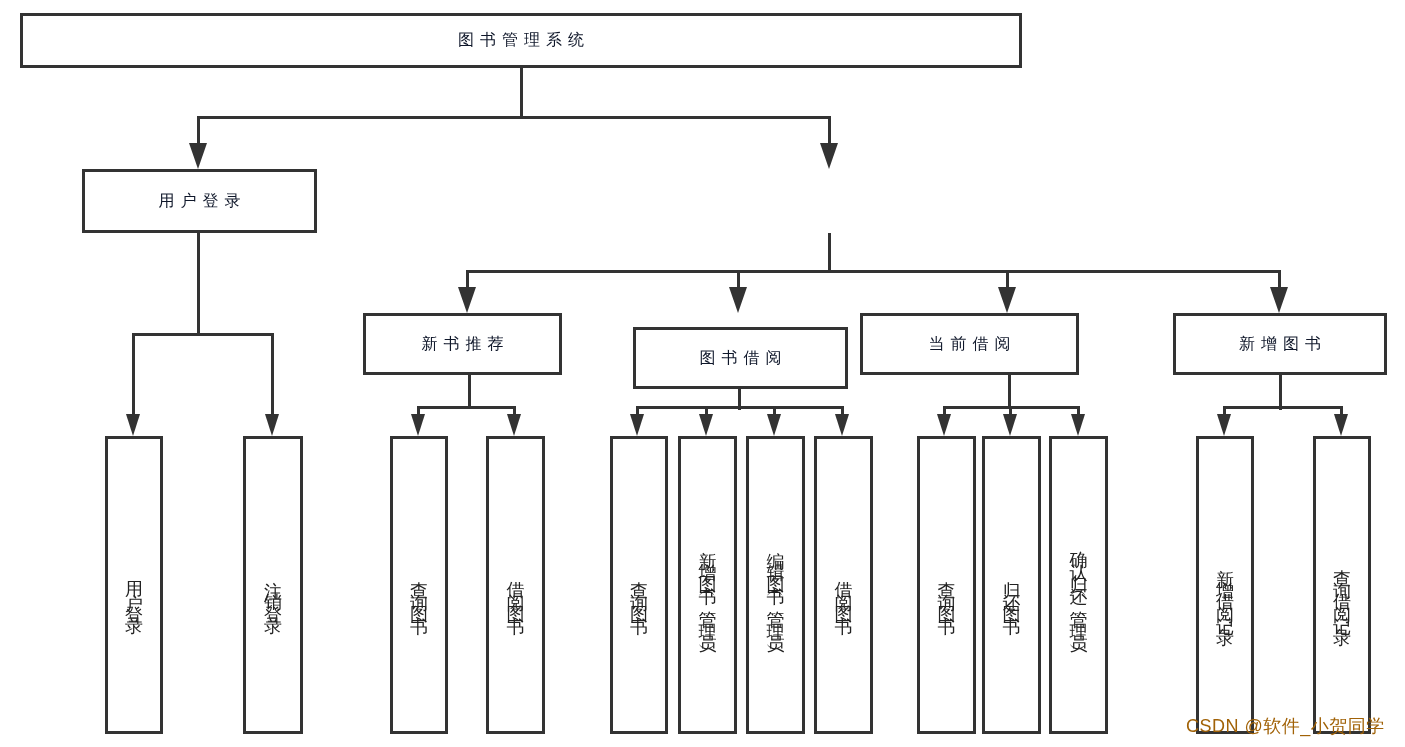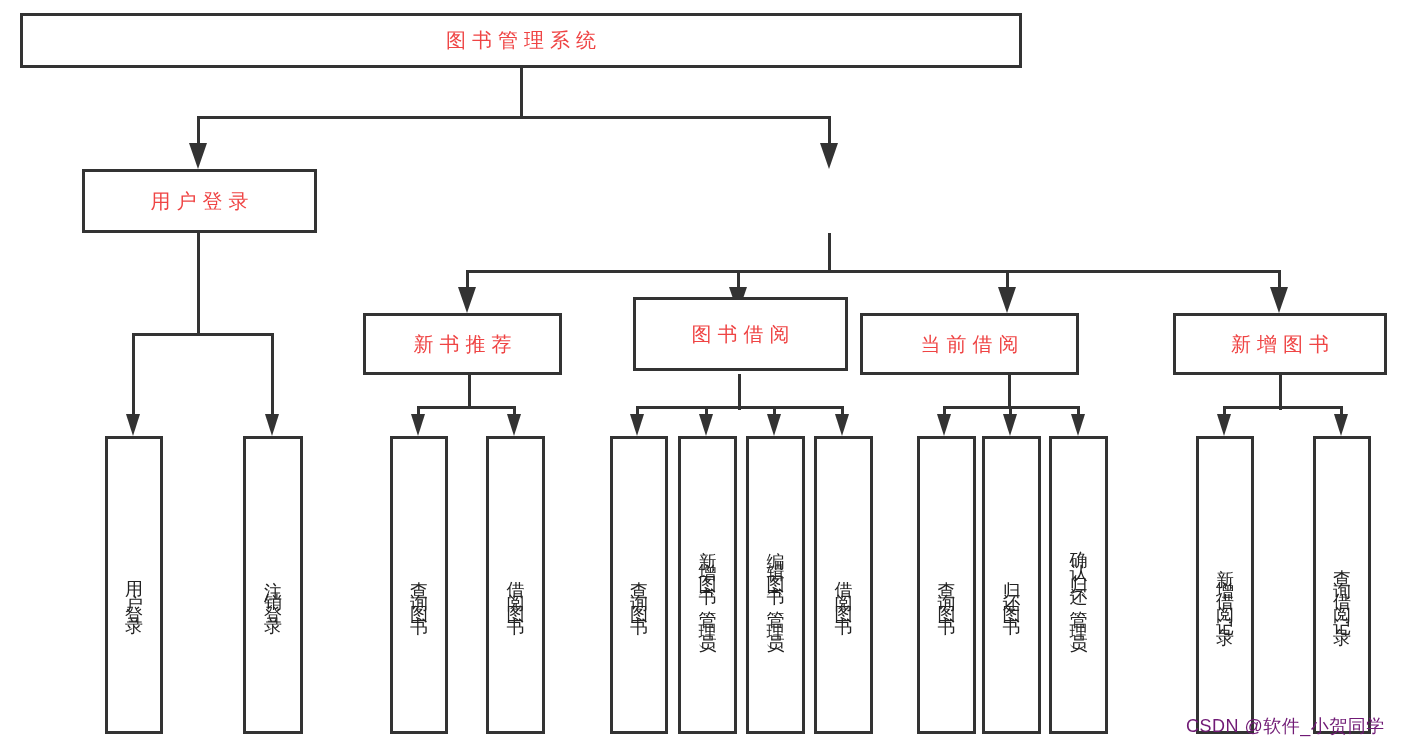--- a/index.html
+++ b/index.html
@@ -5,21 +5,21 @@
   html,body{margin:0;padding:0;background:#ffffff;}
   .stage{
     position:relative;width:1405px;height:747px;background:#ffffff;
     font-family:"Liberation Sans","DejaVu Sans",sans-serif;overflow:hidden;
   }
   .box{
     position:absolute;box-sizing:border-box;border:3px solid #333333;background:#ffffff;
     display:flex;align-items:center;justify-content:center;
   }
   .hl{
-    font-size:20px;letter-spacing:6px;color:#ef4444;white-space:nowrap;
+    font-size:16px;letter-spacing:6px;color:#0f172a;white-space:nowrap;
     text-indent:6px; 
   }
   .vl{
     writing-mode:vertical-rl;text-orientation:mixed;
     font-size:18px;letter-spacing:12px;color:#222222;line-height:1;
     padding-top:12px; 
   }
   .hline,.vline{position:absolute;background:#333333;}
   .hline{height:3px;}
   .vline{width:3px;}
@@ -28,21 +28,21 @@
     border-left:9px solid transparent;border-right:9px solid transparent;
     border-top:26px solid #333333;
   }
   .arr-sm{
     position:absolute;width:0;height:0;
     border-left:7px solid transparent;border-right:7px solid transparent;
     border-top:22px solid #333333;
   }
   .watermark{
     position:absolute;left:1186px;top:714px;
-    font-size:18px;color:#701a75;letter-spacing:0.5px;white-space:nowrap;z-index:5;
+    font-size:18px;color:#a16207;letter-spacing:0.5px;white-space:nowrap;z-index:5;
   }
 </style>
 </head>
 <body>
 
 <div class="stage">
 
   <div class="vline" style="left:520px;top:68px;height:51px"></div>
   <div class="hline" style="left:197px;top:116px;width:634px"></div>
   <div class="vline" style="left:197px;top:116px;height:30px"></div>
@@ -106,21 +106,21 @@
     <span class="hl">图书管理系统</span>
   </div>
 
   <div class="box" style="left:82px;top:169px;width:235px;height:64px">
     <span class="hl">用户登录</span>
   </div>
 
   <div class="box" style="left:363px;top:313px;width:199px;height:62px">
     <span class="hl">新书推荐</span>
   </div>
-  <div class="box" style="left:633px;top:297px;width:215px;height:74px">
+  <div class="box" style="left:633px;top:327px;width:215px;height:62px">
     <span class="hl">图书借阅</span>
   </div>
   <div class="box" style="left:860px;top:313px;width:219px;height:62px">
     <span class="hl">当前借阅</span>
   </div>
   <div class="box" style="left:1173px;top:313px;width:214px;height:62px">
     <span class="hl">新增图书</span>
   </div>
 
   <div class="box" style="left:105px;top:436px;width:58px;height:298px">

